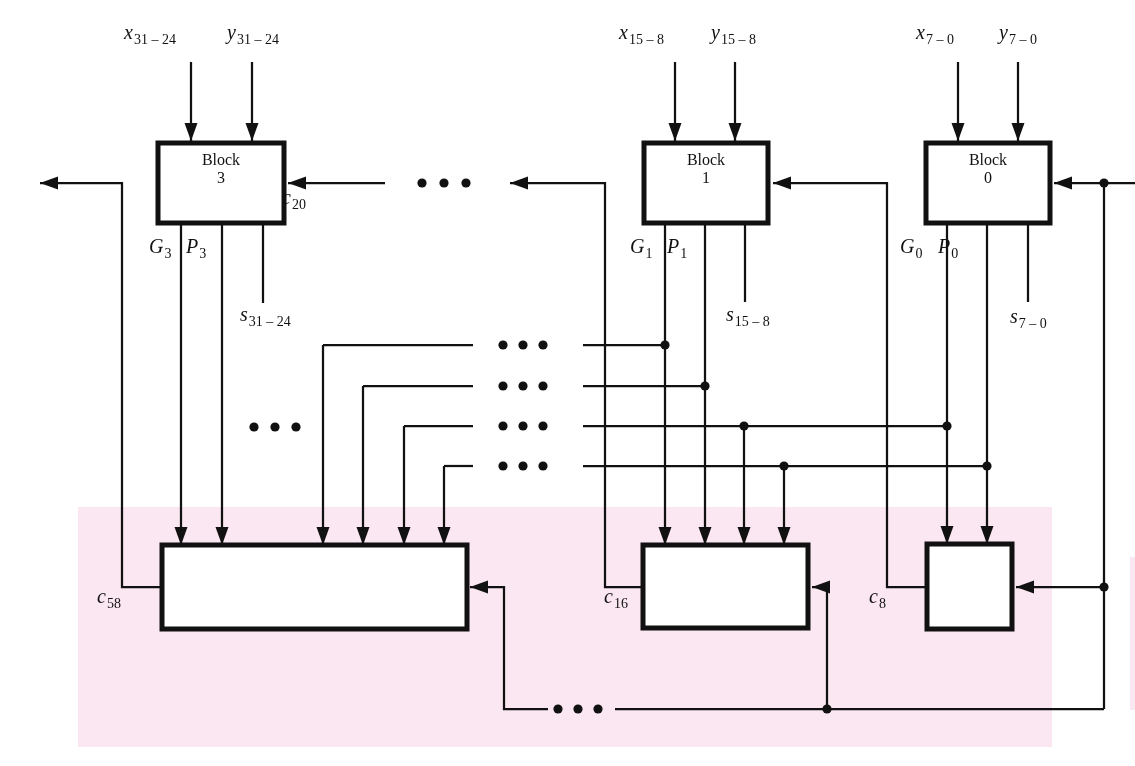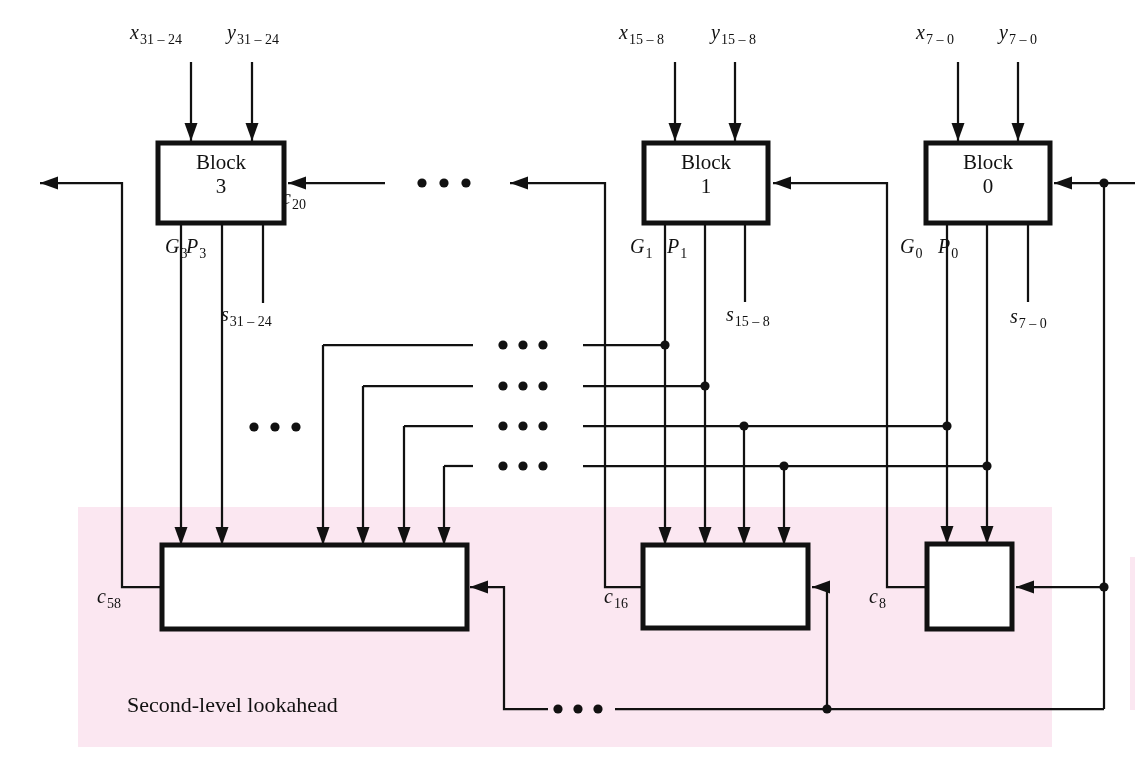--- a/index.html
+++ b/index.html
@@ -2,21 +2,21 @@
 <html><head>
 <meta charset="utf-8">
 <style>
   html,body{margin:0;padding:0;background:#fff;}
   .stage{position:relative;width:1135px;height:766px;background:#fff;overflow:hidden;
          font-family:"Liberation Serif", serif;color:#111;}
   .stage svg{position:absolute;left:0;top:0;}
   .lbl{position:absolute;white-space:nowrap;font-size:20px;line-height:1;}
   .lbl .base{font-style:italic;}
   .lbl sub{font-size:14px;font-style:normal;line-height:1;margin-left:1px;}
-  .block-title{position:absolute;text-align:center;font-size:21px;line-height:1.12;
+  .block-title{position:absolute;text-align:center;font-size:16px;line-height:1.12;
                font-style:normal;}
   .region-lbl{position:absolute;font-size:22px;font-style:normal;}
 </style>
 </head>
 <body>
 
 <div class="stage">
 
   <svg width="1135" height="766" viewBox="0 0 1135 766">
     <defs>
@@ -130,36 +130,35 @@
   </div>
   <div class="block-title" style="left:644px;top:151px;width:124px;">
     <div>Block</div>
     <div>1</div>
   </div>
   <div class="block-title" style="left:926px;top:151px;width:124px;">
     <div>Block</div>
     <div>0</div>
   </div>
 
-  <div class="lbl" style="left:130px;top:22px;"><span class="base">x</span><sub>31 – 24</sub></div>
+  <div class="lbl" style="left:124px;top:22px;"><span class="base">x</span><sub>31 – 24</sub></div>
   <div class="lbl" style="left:227px;top:22px;"><span class="base">y</span><sub>31 – 24</sub></div>
   <div class="lbl" style="left:619px;top:22px;"><span class="base">x</span><sub>15 – 8</sub></div>
   <div class="lbl" style="left:711px;top:22px;"><span class="base">y</span><sub>15 – 8</sub></div>
   <div class="lbl" style="left:916px;top:22px;"><span class="base">x</span><sub>7 – 0</sub></div>
   <div class="lbl" style="left:999px;top:22px;"><span class="base">y</span><sub>7 – 0</sub></div>
 
   <div class="lbl" style="left:282px;top:187px;"><span class="base">c</span><sub>20</sub></div>
   <div class="lbl" style="left:97px;top:586px;"><span class="base">c</span><sub>58</sub></div>
   <div class="lbl" style="left:604px;top:586px;"><span class="base">c</span><sub>16</sub></div>
   <div class="lbl" style="left:869px;top:586px;"><span class="base">c</span><sub>8</sub></div>
 
-  <div class="lbl" style="left:149px;top:236px;margin-left:16px;"><span class="base">G</span><sub>3</sub></div>
+  <div class="lbl" style="left:149px;top:236px;"><span class="base">G</span><sub>3</sub></div>
   <div class="lbl" style="left:186px;top:236px;"><span class="base">P</span><sub>3</sub></div>
-  <div class="lbl" style="left:221px;top:304px;"><span class="base">s</span><sub>31 – 24</sub></div>
+  <div class="lbl" style="left:240px;top:304px;"><span class="base">s</span><sub>31 – 24</sub></div>
   <div class="lbl" style="left:630px;top:236px;"><span class="base">G</span><sub>1</sub></div>
   <div class="lbl" style="left:667px;top:236px;"><span class="base">P</span><sub>1</sub></div>
   <div class="lbl" style="left:726px;top:304px;"><span class="base">s</span><sub>15 – 8</sub></div>
   <div class="lbl" style="left:900px;top:236px;"><span class="base">G</span><sub>0</sub></div>
   <div class="lbl" style="left:938px;top:236px;"><span class="base">P</span><sub>0</sub></div>
   <div class="lbl" style="left:1010px;top:306px;"><span class="base">s</span><sub>7 – 0</sub></div>
 
-  <div class="region-lbl" style="left:127px;top:692px;">Second-level lookahead</div>
 </div>
 
 </body></html>

